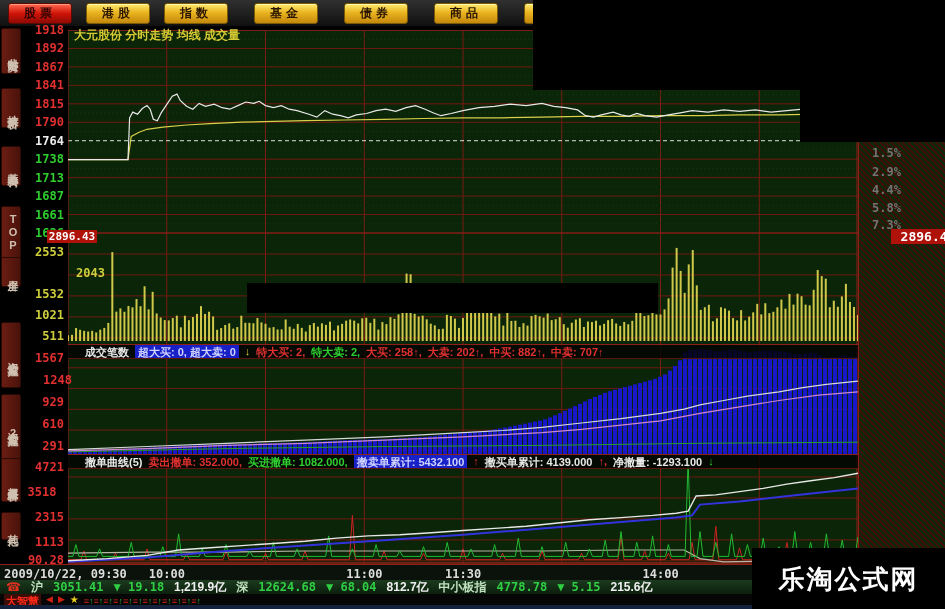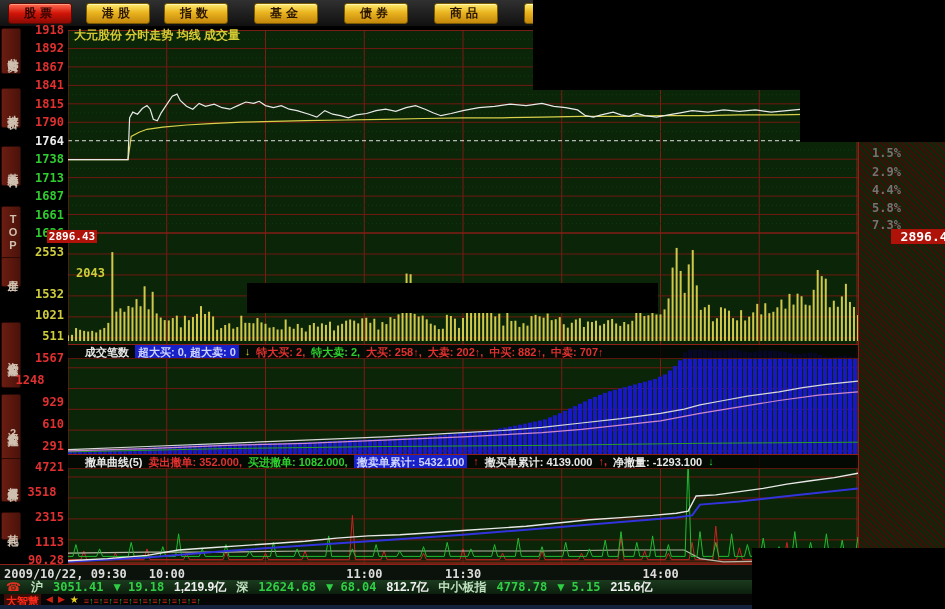--- a/index.html
+++ b/index.html
@@ -523,21 +523,21 @@
       <div class="sc green" style="left: 20px; top: 171.6px;">1713</div>
       <div class="sc green" style="left: 20px; top: 190.05px;">1687</div>
       <div class="sc green" style="left: 20px; top: 208.5px;">1661</div>
       <div class="sc green" style="left: 20px; top: 226.95px;">1636</div>
       <div class="sc yellow" style="left: 20px; top: 246px;">2553</div>
       <div class="sc yellow" style="left: 20px; top: 267px; margin-left: 41px;">2043</div>
       <div class="sc yellow" style="left: 20px; top: 288px;">1532</div>
       <div class="sc yellow" style="left: 20px; top: 309px;">1021</div>
       <div class="sc yellow" style="left: 20px; top: 330px;">511</div>
       <div class="sc red" style="left: 20px; top: 352px;">1567</div>
-      <div class="sc red" style="left: 8px; top: 374px; text-align: center;">1248</div>
+      <div class="sc red" style="left: 28px; top: 374px;">1248</div>
       <div class="sc red" style="left: 20px; top: 396px;">929</div>
       <div class="sc red" style="left: 20px; top: 418px;">610</div>
       <div class="sc red" style="left: 20px; top: 440px;">291</div>
       <div class="sc red" style="left: 20px; top: 461px;">4721</div>
       <div class="sc red" style="left: 20px; top: 486px; text-align: center;">3518</div>
       <div class="sc red" style="left: 20px; top: 511px;">2315</div>
       <div class="sc red" style="left: 20px; top: 536px;">1113</div>
       <div class="sc red" style="left: 20px; top: 554px;">90.28</div>
       <div class="voltop" style="left: 16px; top: 230px; width: 50px; height: 13px; font-size: 11px; line-height: 13px;">2896.43</div>
       <div class="voltop" style="left: 860px; top: 229px; width: 74px; height: 15px; font-size: 13px; line-height: 15px;">2896.43</div>
@@ -602,14 +602,15 @@
     <span id="star-icon">★</span>
     <span id="ticker-icons"><span class="tk-ic" style="color: rgb(210, 38, 22);">≡</span><span class="tk-ic" style="color: rgb(42, 180, 60);">↑</span><span class="tk-ic" style="color: rgb(210, 38, 22);">≡</span><span class="tk-ic" style="color: rgb(42, 180, 60);">↑</span><span class="tk-ic" style="color: rgb(210, 38, 22);">≡</span><span class="tk-ic" style="color: rgb(42, 180, 60);">↑</span><span class="tk-ic" style="color: rgb(210, 38, 22);">≡</span><span class="tk-ic" style="color: rgb(42, 180, 60);">↑</span><span class="tk-ic" style="color: rgb(210, 38, 22);">≡</span><span class="tk-ic" style="color: rgb(42, 180, 60);">↑</span><span class="tk-ic" style="color: rgb(210, 38, 22);">≡</span><span class="tk-ic" style="color: rgb(42, 180, 60);">↑</span><span class="tk-ic" style="color: rgb(210, 38, 22);">≡</span><span class="tk-ic" style="color: rgb(42, 180, 60);">↑</span><span class="tk-ic" style="color: rgb(210, 38, 22);">≡</span><span class="tk-ic" style="color: rgb(42, 180, 60);">↑</span><span class="tk-ic" style="color: rgb(210, 38, 22);">≡</span><span class="tk-ic" style="color: rgb(42, 180, 60);">↑</span><span class="tk-ic" style="color: rgb(210, 38, 22);">≡</span><span class="tk-ic" style="color: rgb(42, 180, 60);">↑</span><span class="tk-ic" style="color: rgb(210, 38, 22);">≡</span><span class="tk-ic" style="color: rgb(42, 180, 60);">↑</span><span class="tk-ic" style="color: rgb(210, 38, 22);">≡</span><span class="tk-ic" style="color: rgb(42, 180, 60);">↑</span></span>
   </div>
   <div id="bottom-strip"></div>
 
   <div class="blackbox" style="left:533px;top:0;width:412px;height:90px;"></div>
   <div class="blackbox" style="left:800px;top:0;width:145px;height:142px;"></div>
   <div class="blackbox" style="left:247px;top:283px;width:411px;height:30px;"></div>
 
   <div id="watermark">
+    <div id="wm1">乐淘公式网</div>
   </div>
 </div>
 
 </body></html>

